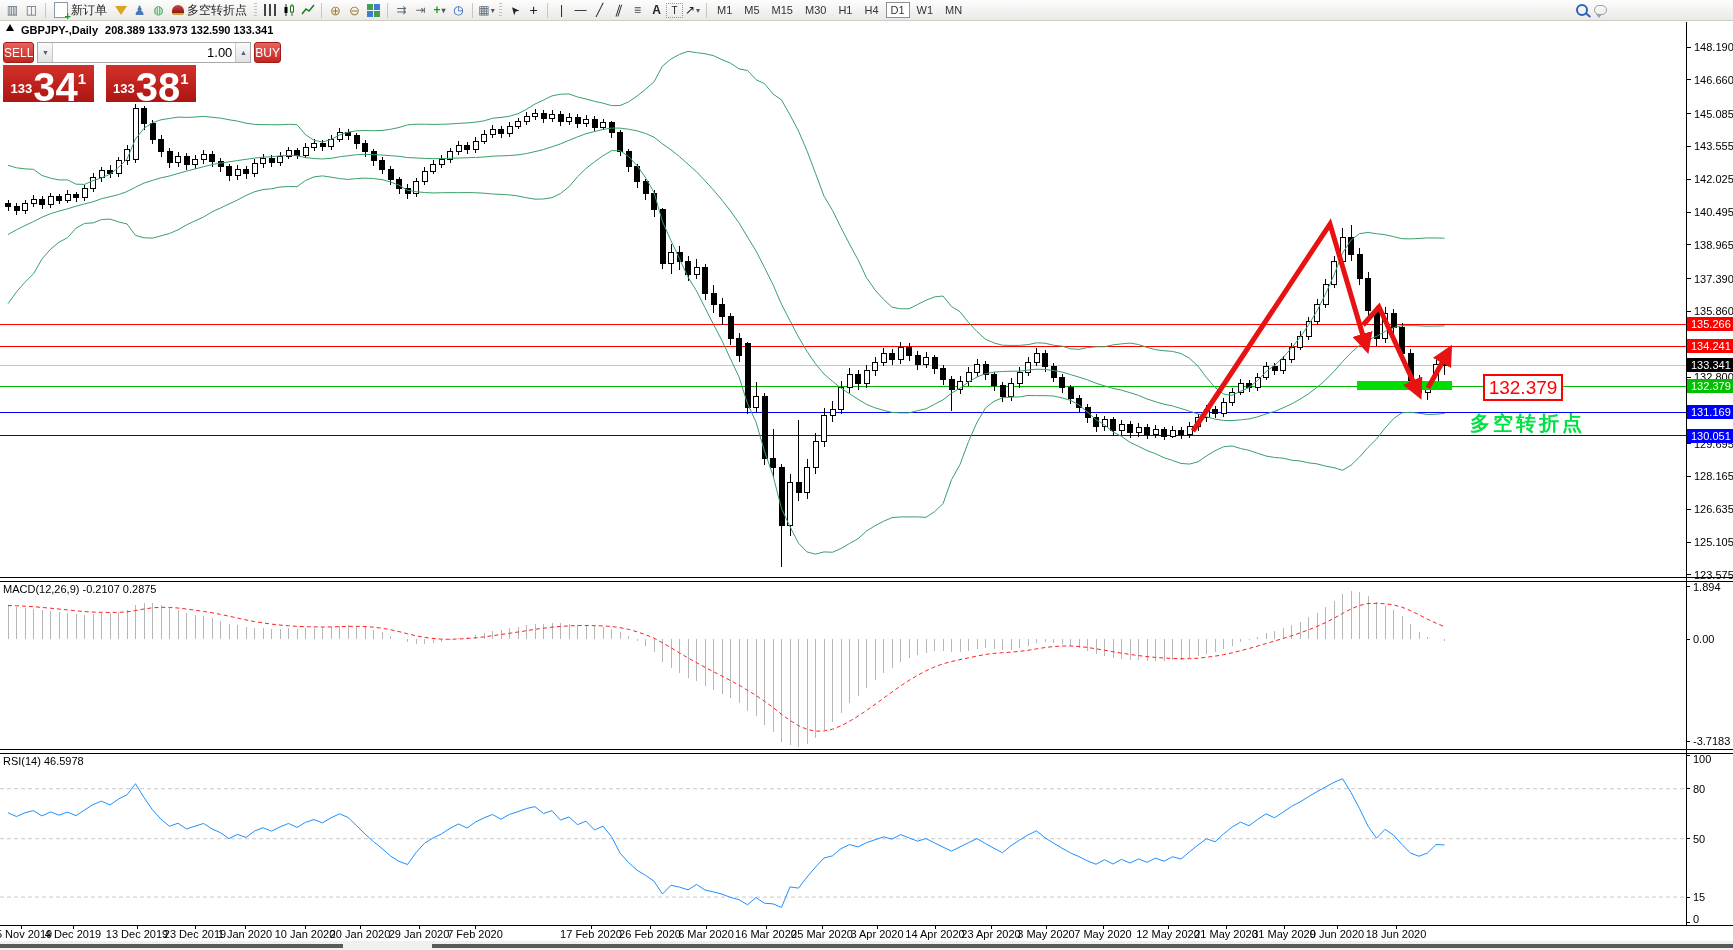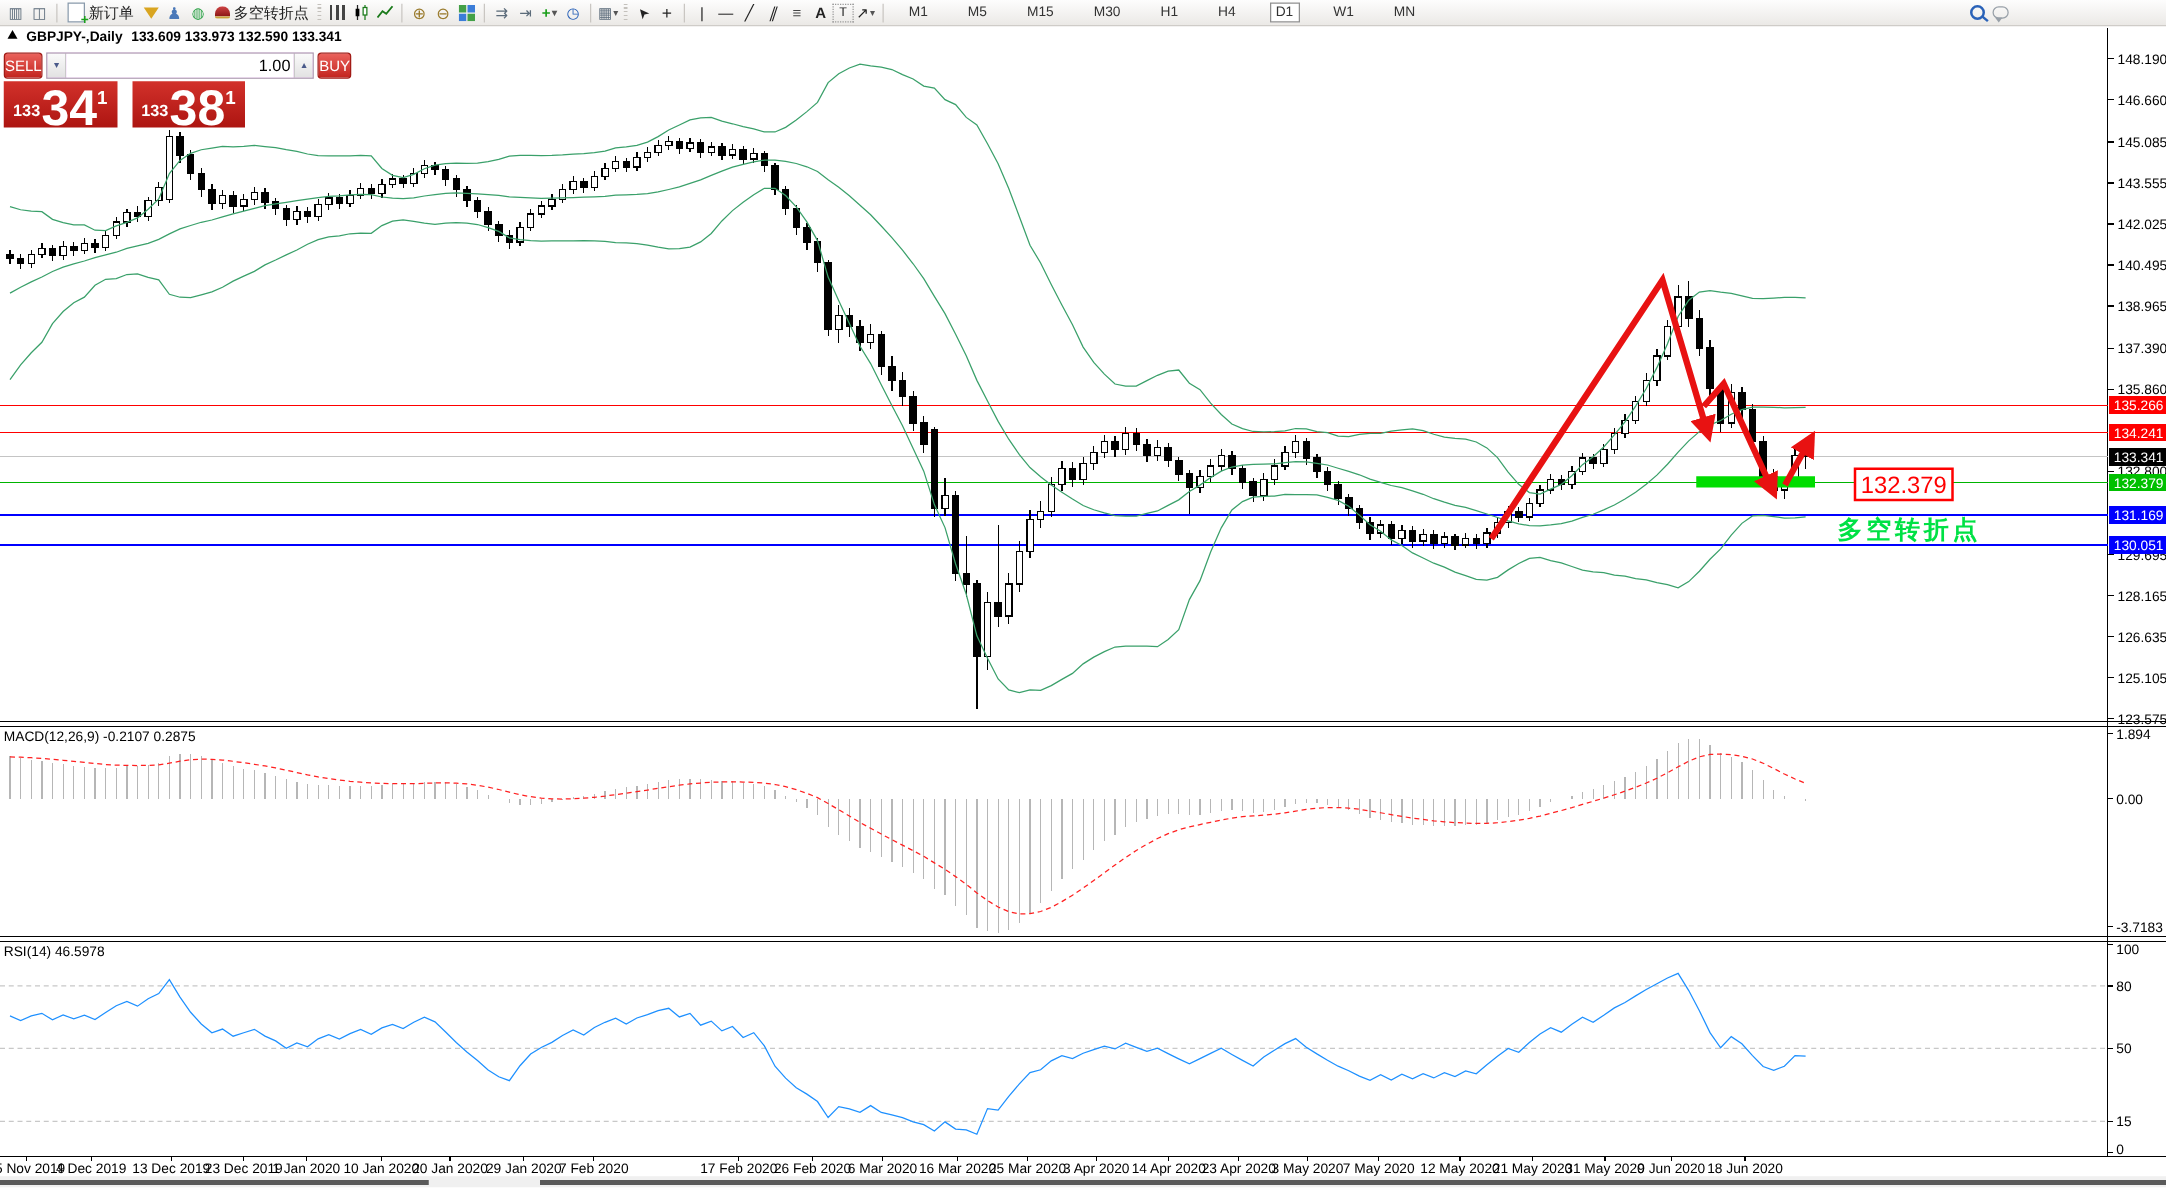--- a/index.html
+++ b/index.html
@@ -26,21 +26,21 @@
       border-top:9px solid #d9a520;display:inline-block}
   .pawn{color:#4a78b8;font-size:13px}
   .sig{color:#2fa34a;font-size:12px}
   .hat{width:12px;height:8px;background:linear-gradient(#d04545,#8c1616);border-radius:6px 6px 2px 2px;
       display:inline-block;border-bottom:2px solid #caa23a}
   .i-bars{width:12px;height:12px;
       background:repeating-linear-gradient(90deg,#444 0 2px,transparent 2px 5px)}
   .caret{font-size:8px;color:#555;margin-left:1px}
   .gold{color:#9a7b2d;font-size:13px}
   .blue{color:#2a62b8}
-  .tf{font-size:11px;color:#333;padding:1px 4px;margin:0 11px;border:1px solid transparent;
+  .tf{font-size:11px;color:#333;padding:1px 4px;margin:0 1px;border:1px solid transparent;
       background:transparent;cursor:pointer;font-family:"Liberation Sans",sans-serif;flex:0 0 auto}
   .tf.active{background: #fff;border:1px solid #8f8f8f}
   .skew{transform:skewX(-18deg);display:inline-block}
   .rot-cursor{transform:rotate(-130deg);display:inline-block;font-size:11px;color:#222}
   .mag{width:8px;height:8px;border:2px solid #2a62b8;border-radius:50%;position:relative;display:inline-block}
   .mag:after{content:"";position:absolute;width:6px;height:2px;background:#2a62b8;
       right:-5px;bottom:-2px;transform:rotate(40deg)}
   .bub{width:11px;height:8px;border:1.5px solid #98a0a8;border-radius:5px;position:relative;display:inline-block}
   .bub:after{content:"";position:absolute;left:1px;bottom:-4px;width:0;height:0;
       border-left:3px solid transparent;border-right:3px solid transparent;border-top:4px solid #98a0a8}
@@ -160,21 +160,21 @@
     </span>
   <span class="ti">
       <span class="bub"></span>
     </span>
   <span class="right-pad"></span>
 </div>
 
 <div class="quote-line">
   <span class="qtri"></span>
   <span>GBPJPY-,Daily</span>
-  <span>133.609 133.973 132.590 133.341</span>
+  <span>208.389 133.973 132.590 133.341</span>
 </div>
 
 <div class="ocp">
   <div class="ocp-top">
     <button class="ocp-sell">SELL</button>
     <div class="ocp-vol">
       <button class="vol-btn dn">▼</button>
       <input value="1.00" style="">
       <button class="vol-btn up">▲</button>
     </div>

